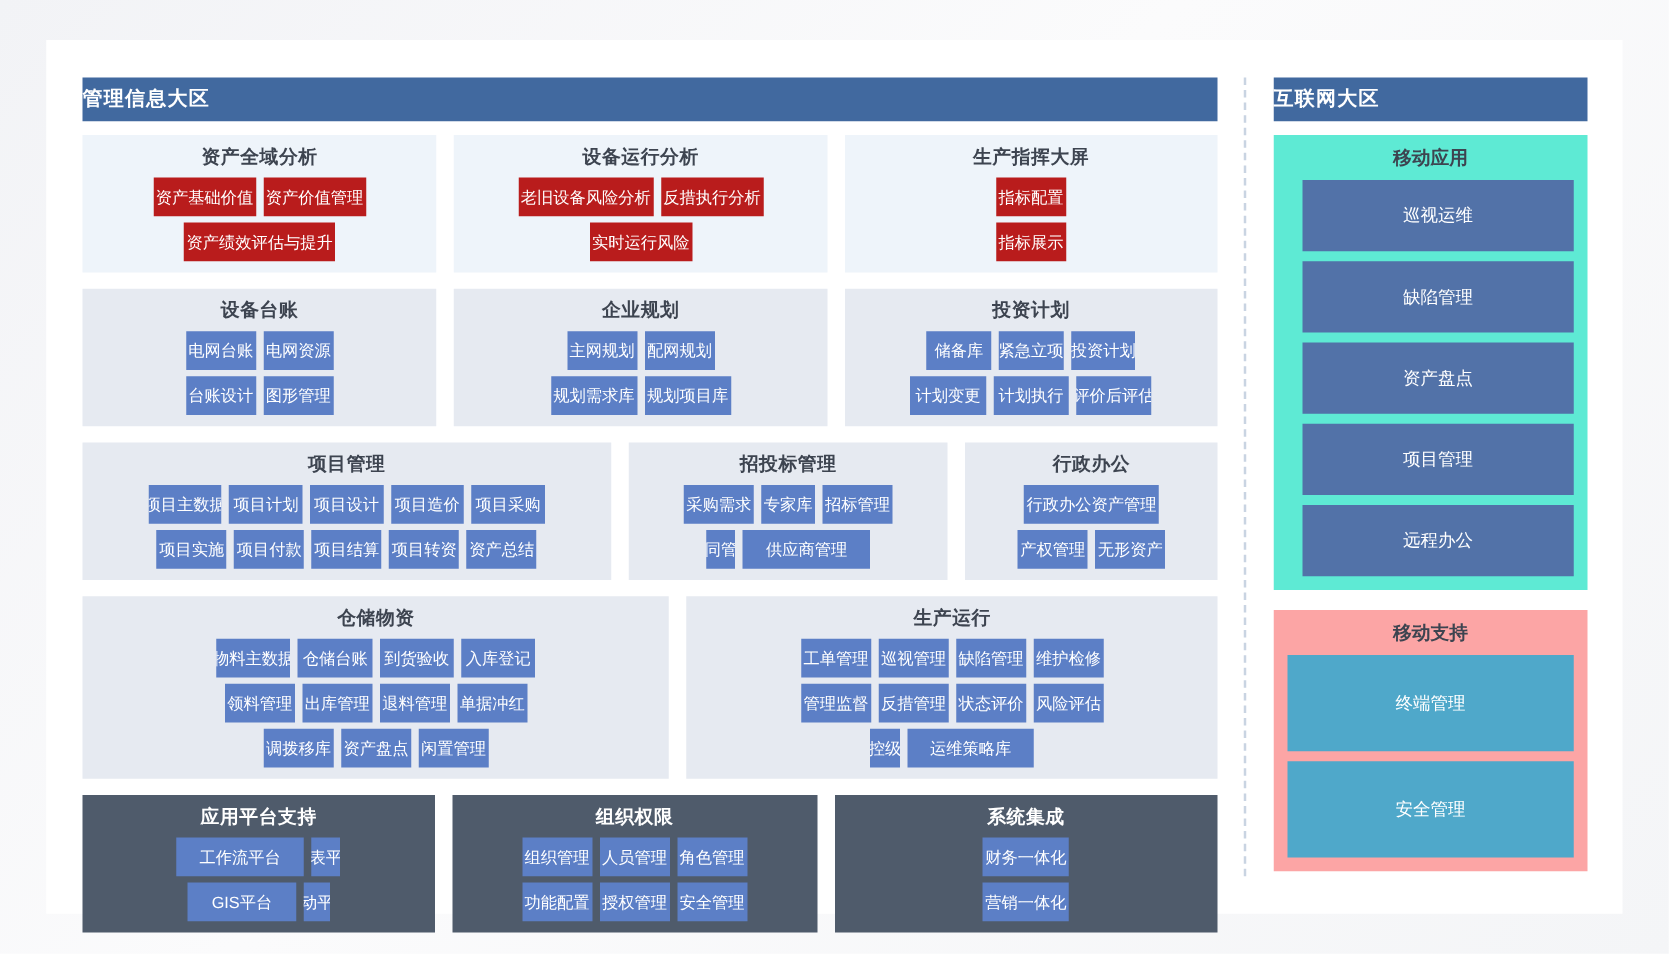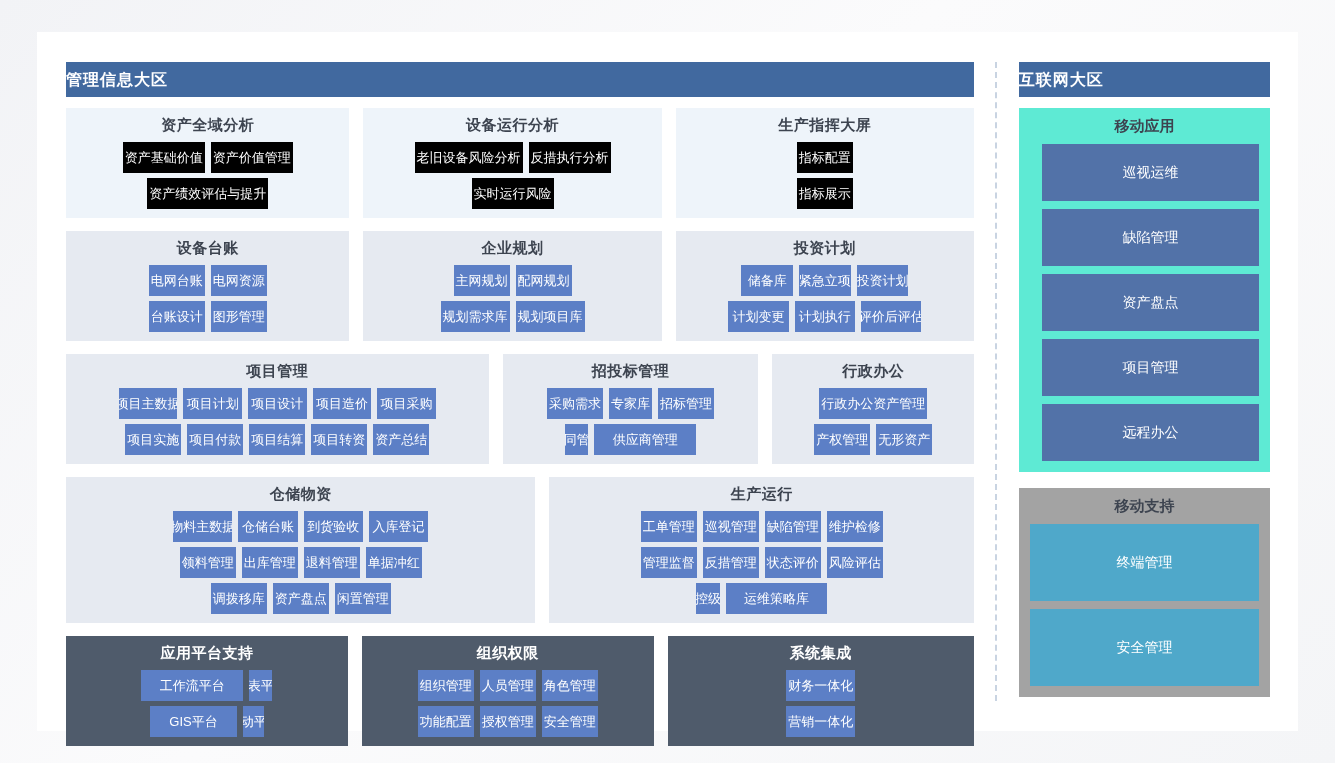--- a/index.html
+++ b/index.html
@@ -105,21 +105,21 @@
     color: #ffffff;
     font-size: 13px;
     line-height: 1;
     padding: 9px 2px;
     white-space: nowrap;
     overflow: hidden;
     display: flex;
     align-items: center;
     justify-content: center;
   }
-  .chip.teal { background: #000000; }
+  .chip.teal { background: #b91c1c; }
   .chip.blue { background: #5c7fc6; }
 
   
   .row { display: flex; flex-direction: row; gap: 14px; margin-bottom: 13px; }
   .row:last-child { margin-bottom: 0; }
 
   
   .w-285 { width: 285px; }
   .w-300 { width: 300px; }
   .w-430 { width: 430px; }
@@ -130,21 +130,21 @@
   .w-295 { width: 295px; }
   .w-310 { width: 310px; }
 
   
   .rgroup {
     padding: 9px 11px 11px 11px;
     display: flex;
     flex-direction: column;
   }
   .rgroup.tone-blue { background: #5eead4; }
-  .rgroup.tone-teal { background: #a3a3a3; }
+  .rgroup.tone-teal { background: #fca5a5; }
   .rgroup + .rgroup { margin-top: 16px; }
 
   .rgroup-title {
     text-align: center;
     font-size: 15px;
     font-weight: bold;
     color: #3d4450;
     margin-bottom: 8px;
   }
 

